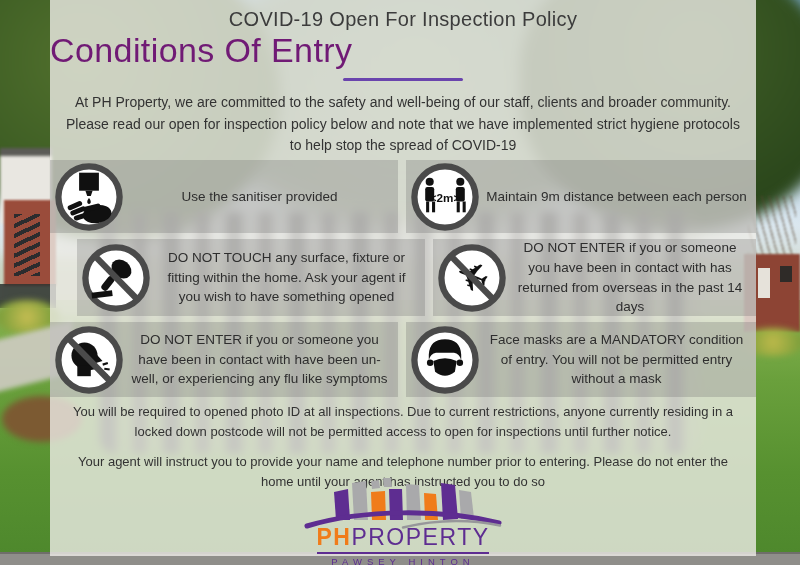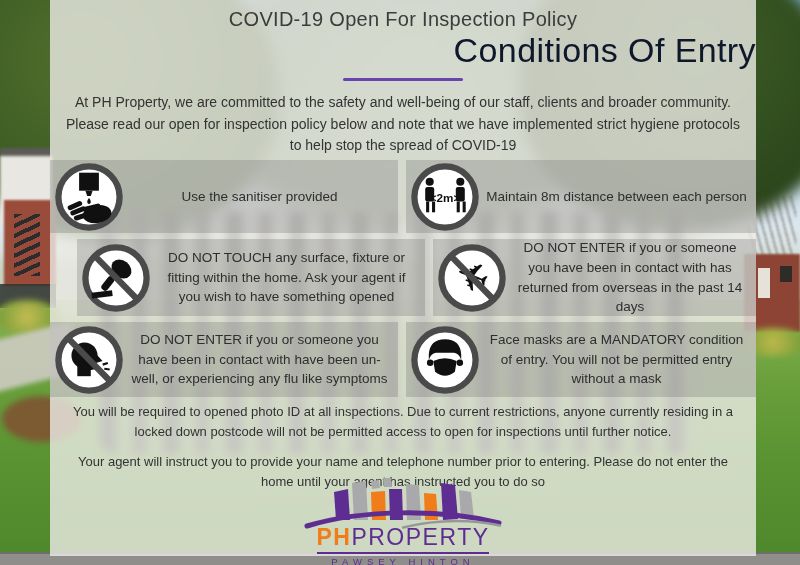--- a/index.html
+++ b/index.html
@@ -47,22 +47,22 @@
       rgba(38,40,46,.88) 0 16px, rgba(122,118,110,.22) 16px 33px,
       rgba(50,48,54,.82) 33px 46px, rgba(134,130,120,.22) 46px 63px);
     filter:blur(5px);}
   .wall-bottom{position:absolute;left:0;right:0;top:552px;height:13px;background:#8f8e8a;border-top:2px solid #6f6e6a;}
 
   
   .panel{position:absolute;left:50px;top:0;width:706px;height:556px;
     background:rgba(238,236,231,0.80);}
   .supertitle{position:absolute;top:8px;left:0;right:0;text-align:center;
     font-size:20px;color:#3c3c3c;letter-spacing:.3px;}
-  .title{position:absolute;top:31px;left:0;right:0;text-align:right;
-    font-size:34px;color:#0f172a;letter-spacing:.4px;}
+  .title{position:absolute;top:31px;left:0;right:0;text-align:left;
+    font-size:34px;color:#701a75;letter-spacing:.4px;}
   .title-underline{position:absolute;top:78px;left:50%;transform:translateX(-50%);
     width:120px;height:3px;background:#6a44ad;border-radius:2px;}
   .intro{position:absolute;top:92px;left:0;right:0;padding:0 9px;text-align:center;
     font-size:14px;line-height:1.55;color:#333;}
 
   
   .rule-row{position:absolute;left:0;right:0;display:flex;gap:8px;}
   .row-1{top:160px;height:73px;}
   .row-2{top:239px;height:77px;margin-left:27px;}
   .row-3{top:322px;height:75px;}
@@ -143,21 +143,21 @@
         <circle cx="23" cy="23" r="4.5" fill="#101010"></circle>
         <rect x="18" y="29" width="10" height="16" rx="2.5" fill="#101010"></rect>
         <rect x="19" y="45" width="3.4" height="12" fill="#101010"></rect>
         <rect x="25.6" y="45" width="3.4" height="12" fill="#101010"></rect>
         <circle cx="57" cy="23" r="4.5" fill="#101010"></circle>
         <rect x="52" y="29" width="10" height="16" rx="2.5" fill="#101010"></rect>
         <rect x="53" y="45" width="3.4" height="12" fill="#101010"></rect>
         <rect x="59.6" y="45" width="3.4" height="12" fill="#101010"></rect>
         <text x="40" y="45" text-anchor="middle" font-size="13" font-weight="bold" fill="#101010" font-family="Liberation Sans, sans-serif">&lt;2m&gt;</text>
       </svg>
-      <div class="rule-text">Maintain 8m distance between each person</div>
+      <div class="rule-text">Maintain 9m distance between each person</div>
     </div>
   </div>
 
   <div class="rule-row row-2">
     <div class="rule-cell cell-left">
       <svg class="rule-icon" viewBox="0 0 80 80">
         <circle cx="40" cy="40" r="34" fill="#ffffff" stroke="#4a4a4a" stroke-width="7"></circle>
         <rect x="13" y="55" width="23" height="6.5" fill="#101010" transform="rotate(-7 24 58)"></rect>
         <ellipse cx="46" cy="30" rx="12" ry="9.5" fill="#101010" transform="rotate(38 46 30)"></ellipse>
         <rect x="27" y="37" width="8" height="18" rx="3.5" fill="#101010" transform="rotate(38 31 46)"></rect>

